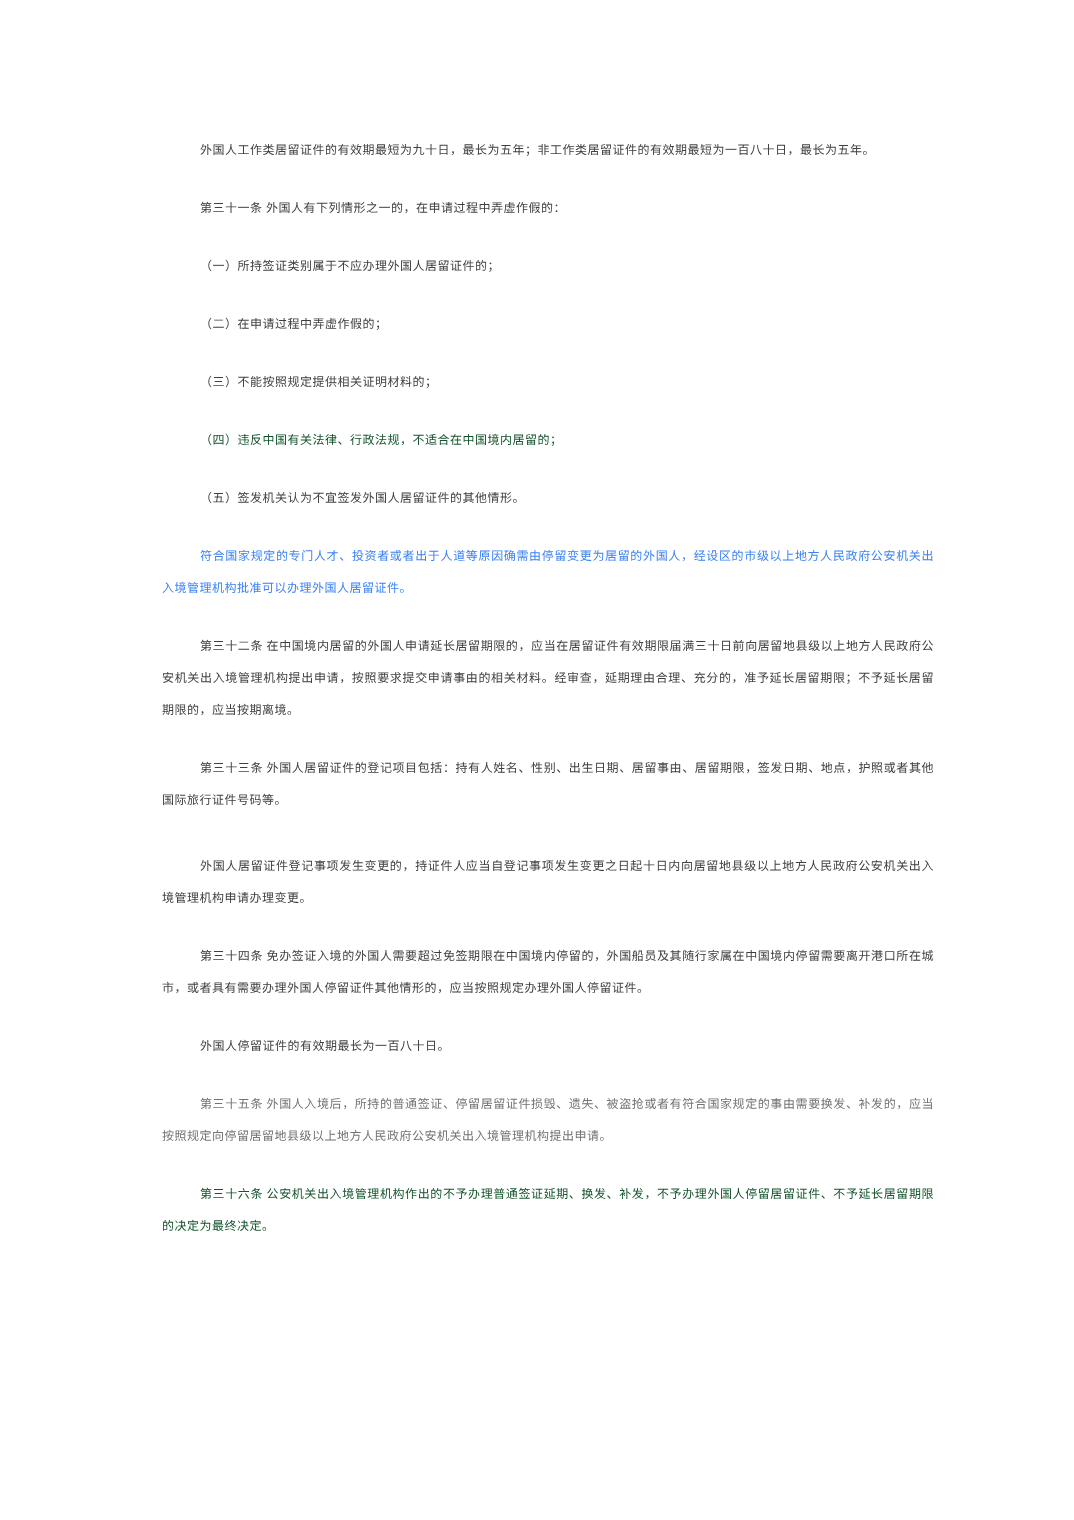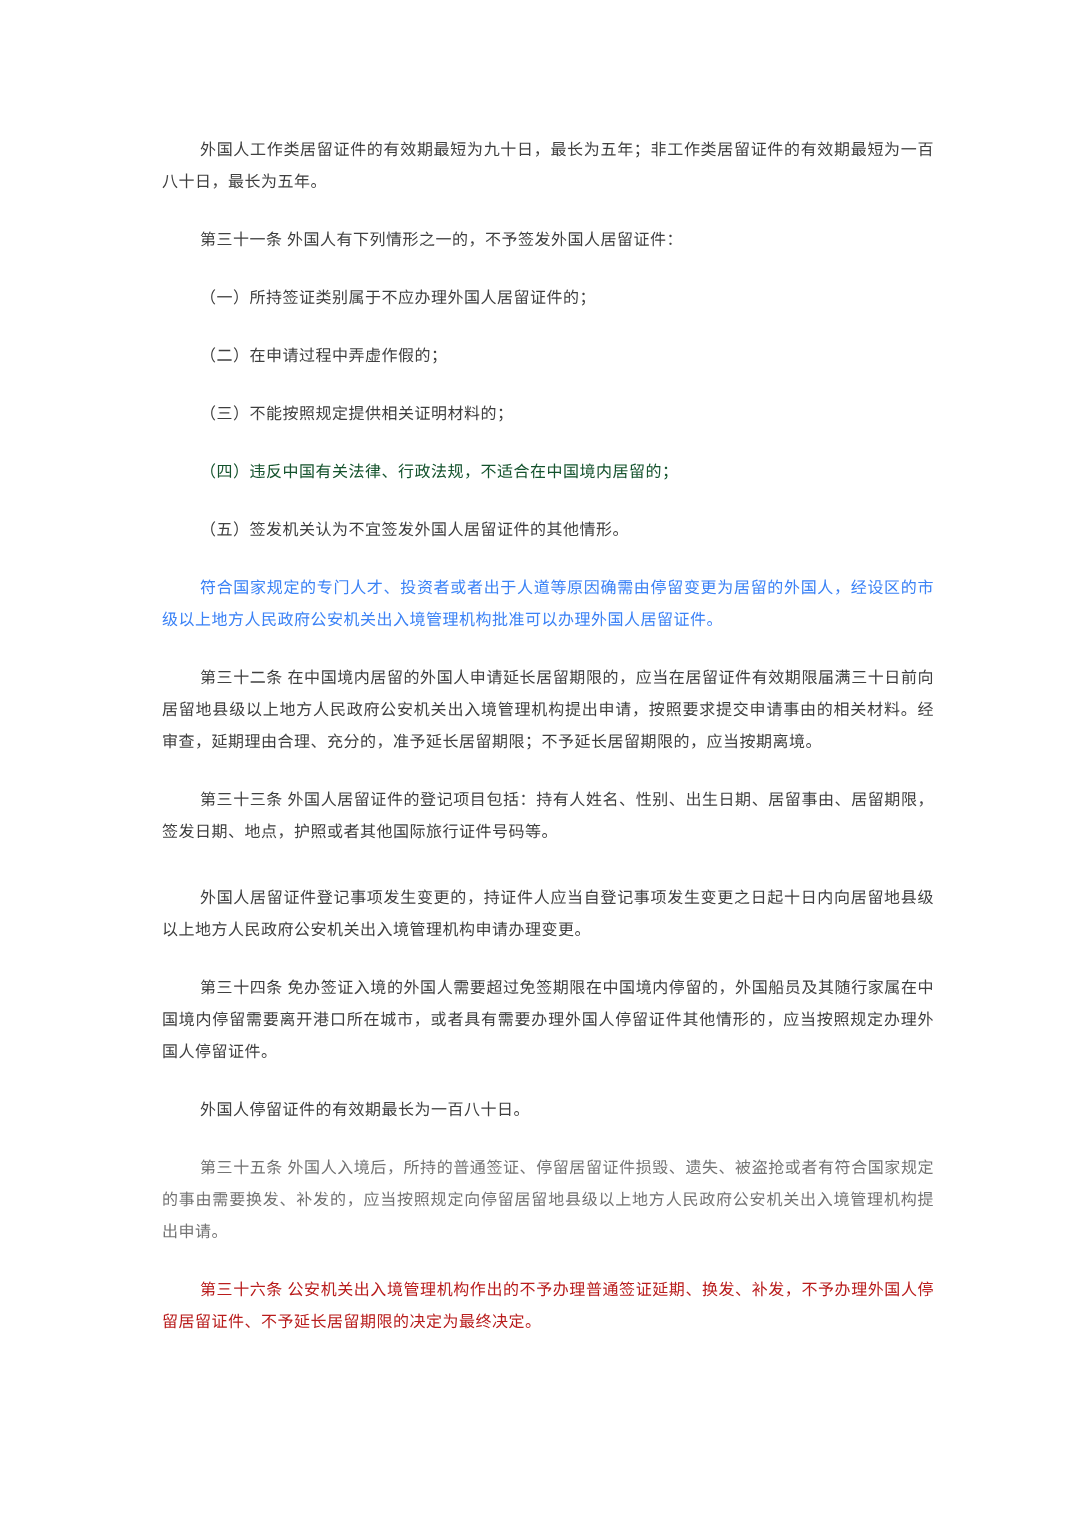--- a/index.html
+++ b/index.html
@@ -23,46 +23,46 @@
     background: #ffffff;
   }
   .content {
     position: absolute;
     left: 162px;
     top: 134px;
     width: 772px;
   }
   .content p.para {
     margin: 0 0 26px 0;
-    font-size: 16px;
+    font-size: 12px;
     line-height: 32px;
     color: #3f3f3f;
     text-align: justify;
     text-indent: 38px;
     letter-spacing: 0.5px;
     word-break: break-all;
   }
   .content p.para:last-child {
     margin-bottom: 0;
   }
 </style>
 </head>
 <body style="background: rgb(255, 255, 255);">
 
 <div class="page">
   <div class="content" id="doc-content">
       <p class="para" style="color: rgb(63, 63, 63);">外国人工作类居留证件的有效期最短为九十日，最长为五年；非工作类居留证件的有效期最短为一百八十日，最长为五年。</p>
-      <p class="para" style="color: rgb(63, 63, 63);">第三十一条 外国人有下列情形之一的，不予签发外国人居留证件：</p>
+      <p class="para" style="color: rgb(63, 63, 63);">第三十一条 外国人有下列情形之一的，在申请过程中弄虚作假的：</p>
       <p class="para" style="color: rgb(63, 63, 63);">（一）所持签证类别属于不应办理外国人居留证件的；</p>
       <p class="para" style="color: rgb(63, 63, 63); font-family: Liberation Serif, serif;">（二）在申请过程中弄虚作假的；</p>
       <p class="para" style="color: rgb(63, 63, 63);">（三）不能按照规定提供相关证明材料的；</p>
       <p class="para" style="color: #14532d;">（四）违反中国有关法律、行政法规，不适合在中国境内居留的；</p>
       <p class="para" style="color: rgb(63, 63, 63);">（五）签发机关认为不宜签发外国人居留证件的其他情形。</p>
       <p class="para" style="color: #3b82f6;">符合国家规定的专门人才、投资者或者出于人道等原因确需由停留变更为居留的外国人，经设区的市级以上地方人民政府公安机关出入境管理机构批准可以办理外国人居留证件。</p>
       <p class="para" style="color: rgb(63, 63, 63);">第三十二条 在中国境内居留的外国人申请延长居留期限的，应当在居留证件有效期限届满三十日前向居留地县级以上地方人民政府公安机关出入境管理机构提出申请，按照要求提交申请事由的相关材料。经审查，延期理由合理、充分的，准予延长居留期限；不予延长居留期限的，应当按期离境。</p>
       <p class="para" style="color: rgb(63, 63, 63);">第三十三条 外国人居留证件的登记项目包括：持有人姓名、性别、出生日期、居留事由、居留期限，签发日期、地点，护照或者其他国际旅行证件号码等。</p>
       <p class="para" style="color: rgb(63, 63, 63); margin-top: 34px;">外国人居留证件登记事项发生变更的，持证件人应当自登记事项发生变更之日起十日内向居留地县级以上地方人民政府公安机关出入境管理机构申请办理变更。</p>
       <p class="para" style="color: rgb(63, 63, 63);">第三十四条 免办签证入境的外国人需要超过免签期限在中国境内停留的，外国船员及其随行家属在中国境内停留需要离开港口所在城市，或者具有需要办理外国人停留证件其他情形的，应当按照规定办理外国人停留证件。</p>
       <p class="para" style="color: rgb(63, 63, 63);">外国人停留证件的有效期最长为一百八十日。</p>
       <p class="para" style="color: #737373;">第三十五条 外国人入境后，所持的普通签证、停留居留证件损毁、遗失、被盗抢或者有符合国家规定的事由需要换发、补发的，应当按照规定向停留居留地县级以上地方人民政府公安机关出入境管理机构提出申请。</p>
-      <p class="para" style="color: #b91c1c;">第三十六条 公安机关出入境管理机构作出的不予办理普通签证延期、换发、补发，不予办理外国人停留居留证件、不予延长居留期限的决定为最终决定。</p>
+      <p class="para" style="color: #14532d;">第三十六条 公安机关出入境管理机构作出的不予办理普通签证延期、换发、补发，不予办理外国人停留居留证件、不予延长居留期限的决定为最终决定。</p>
     </div>
 </div>
 
 </body></html>

